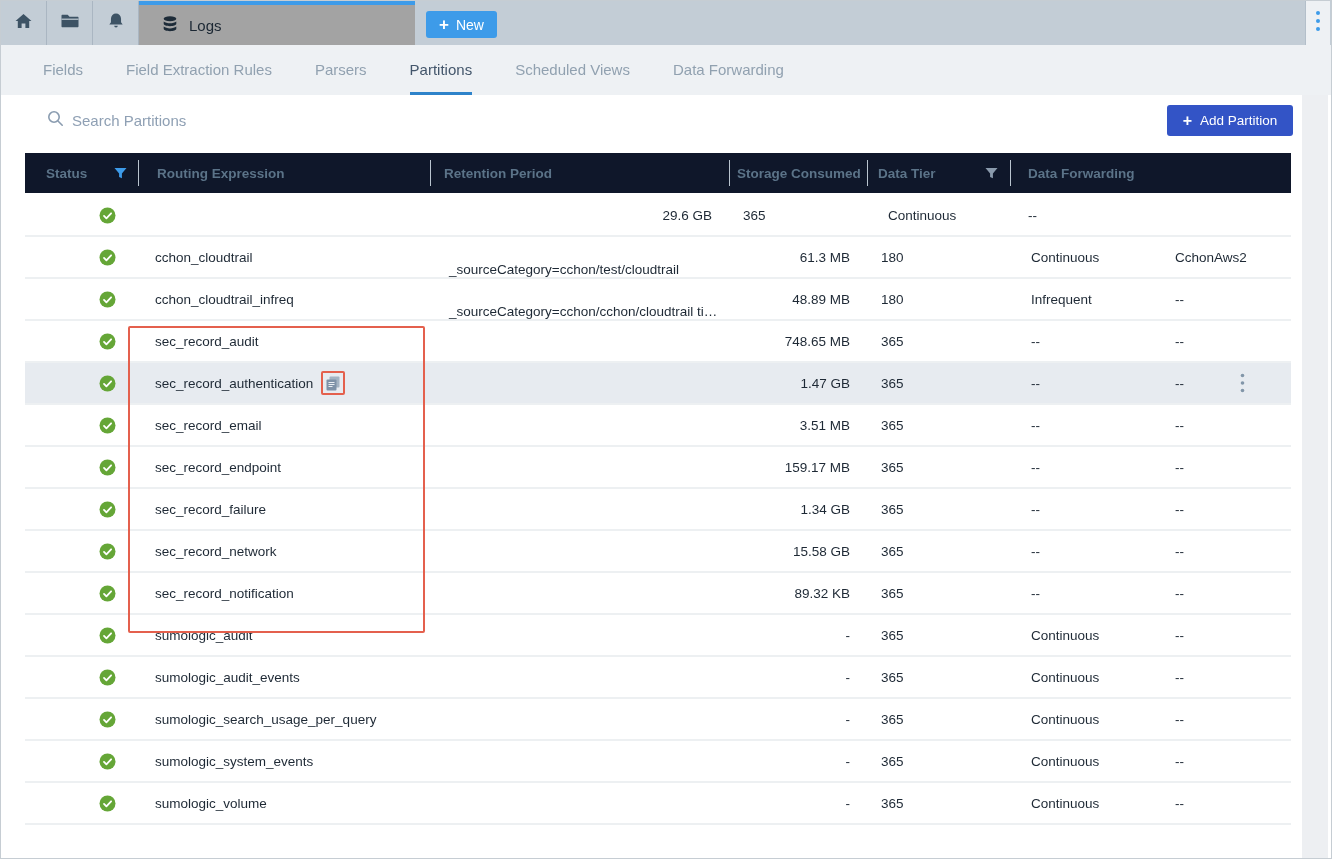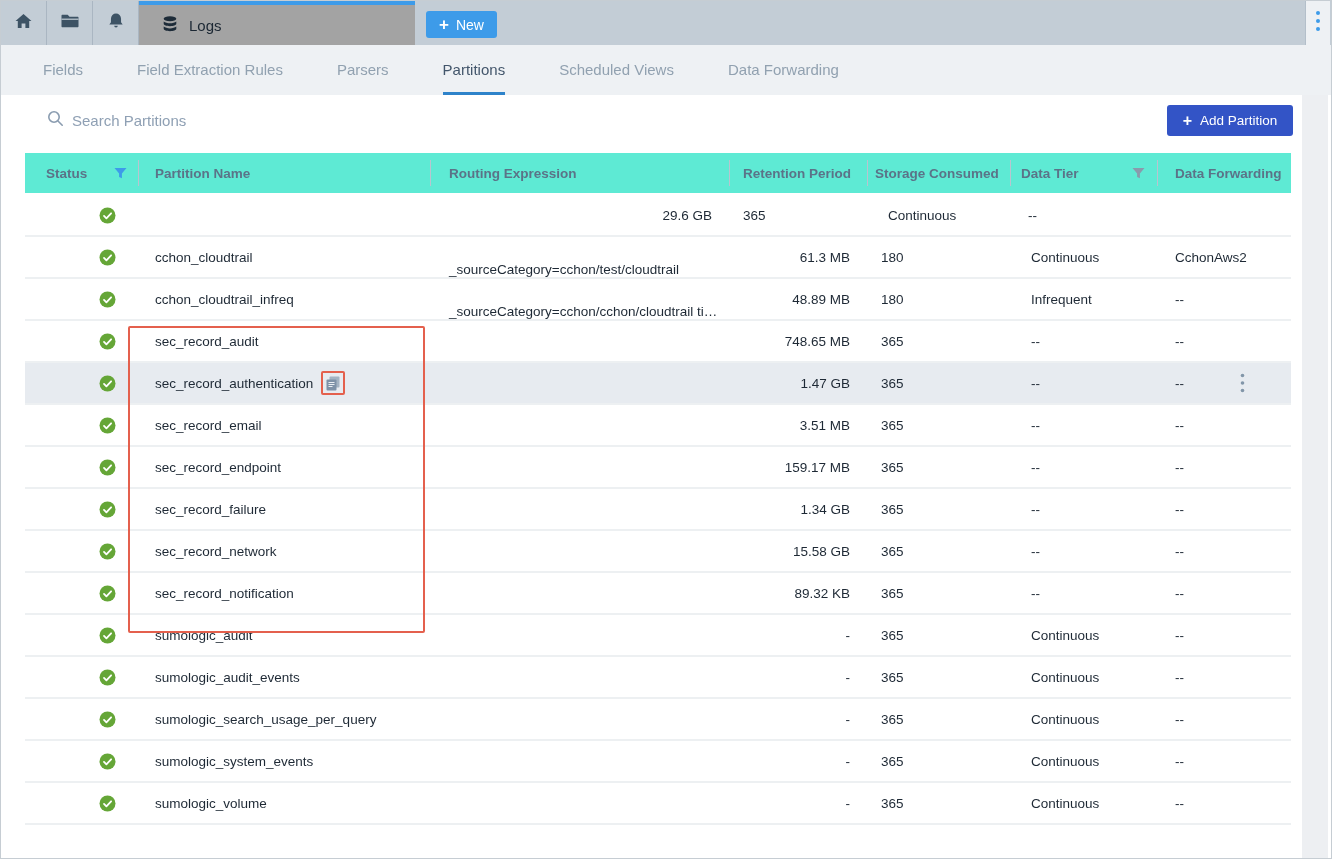--- a/index.html
+++ b/index.html
@@ -19,41 +19,41 @@
   .new-btn { position:absolute; left:425px; top:10px; height:27px; padding:0 13px;
              background:#3d9be9; border:none; border-radius:3px; color:#fff; font-size:14px;
              display:flex; align-items:center; gap:7px; cursor:pointer;
              font-family:"Liberation Sans",sans-serif; }
   .new-btn .plus { font-size:17px; font-weight:bold; line-height:1; }
   .top-kebab { position:absolute; right:1px; top:0; width:25px; height:44px; background:#eef1f4;
                border-left:1px solid #b3bfca; display:flex; align-items:center; justify-content:center; }
 
   
   .subtabs { position:absolute; top:44px; left:0; width:100%; height:50px; background:#eef1f4;
-             display:flex; padding-left:42px; gap:54px; }
+             display:flex; padding-left:42px; gap:43px; }
   .subtab { display:flex; align-items:center; font-size:15px; color:#91a1b0;
             border-bottom:3px solid transparent; padding-top:2px; cursor:pointer; }
   .subtab.active { color:#43566b; border-bottom-color:#2e83ca; }
 
   
   .content { position:absolute; top:94px; left:0; width:100%; height:765px; background:#fff; }
   .search-wrap { position:absolute; left:46px; top:15px; display:flex; align-items:center; gap:8px; }
   .search-input { border:none; outline:none; background:transparent; font-size:15px; width:300px;
                   color:#0c4a6e; font-family:"Liberation Sans",sans-serif; }
   .search-input::placeholder { color:#8fa0b4; opacity:1; }
   .add-btn { position:absolute; left:1166px; top:10px; width:126px; height:31px; background:#3354c6;
              border:none; border-radius:3px; color:#fff; font-size:13.5px; display:flex;
              align-items:center; justify-content:center; gap:8px; cursor:pointer;
              font-family:"Liberation Sans",sans-serif; }
   .add-btn .plus { font-size:16px; font-weight:bold; line-height:1; }
 
   
   .table { position:absolute; left:24px; top:58px; width:1266px; }
   .thead { display:grid; grid-template-columns:113px 292px 299px 138px 143px 147px 134px;
-           height:40px; background:#5eead4; align-items:center; color:#5b7388;
+           height:40px; background:#0f172a; align-items:center; color:#5b7388;
            font-size:13.5px; font-weight:bold; margin-bottom:2px; }
   .th { position:relative; height:100%; display:flex; align-items:center; }
   .th + .th::before { content:""; position:absolute; left:0; top:7px; bottom:7px; width:1px; background:#b9c4cf; }
   .th-status   { justify-content:space-between; padding:0 10px 0 21px; }
   .th-name     { padding-left:17px; }
   .th-routing  { padding-left:19px; }
   .th-storage  { padding-left:8px; }
   .th-retention{ padding-left:14px; }
   .th-tier     { justify-content:space-between; padding:0 11px 0 11px; }
   .th-fwd      { padding-left:18px; }
@@ -167,23 +167,20 @@
     <div class="table">
       <div class="thead">
           <div class="th th-status">
             <span>Status</span>
             <span style="display: inline-flex;">
               <svg width="15" height="15" viewBox="0 0 16 16">
                 <path d="M1.6 2.2h12.8L9.5 8v5.1L6.5 11.6V8z" fill="#3d9be9"></path>
               </svg>
             </span>
           </div>
-          <div class="th th-name">
-            <span>Partition Name</span>
-          </div>
           <div class="th th-routing">
             <span>Routing Expression</span>
           </div>
           <div class="th th-retention">
             <span>Retention Period</span>
           </div>
           <div class="th th-storage">
             <span>Storage Consumed</span>
           </div>
           <div class="th th-tier">

